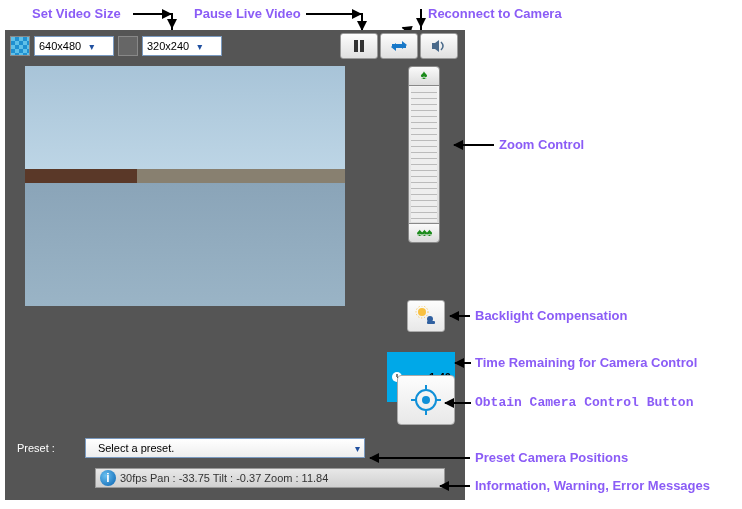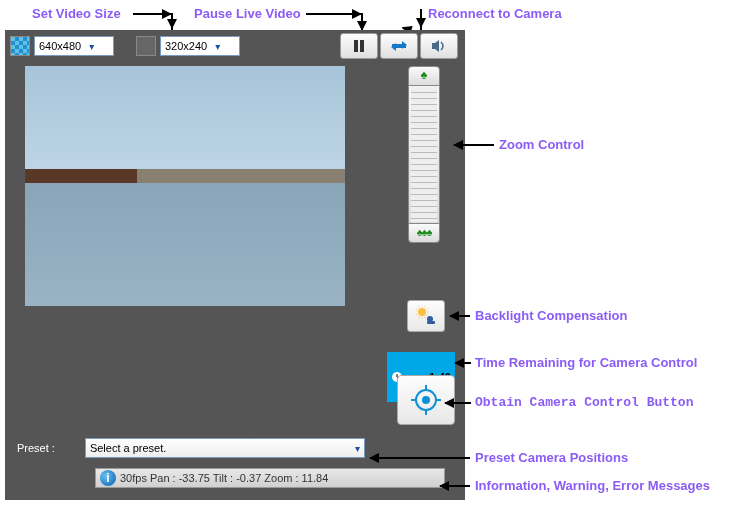--- a/index.html
+++ b/index.html
@@ -76,21 +76,21 @@
   margin-right: 4px;
 }
 .dropdown {
   background: #fff;
   border: 1px solid #7a9ac0;
   height: 18px;
   display: flex;
   align-items: center;
   padding: 0 4px;
   font-size: 11px;
-  margin-right: 22px;
+  margin-right: 4px;
   position: relative;
 }
 .dd-arrow {
   margin-left: 8px;
   color: #2050a0;
   font-size: 10px;
 }
 .tool-btn {
   width: 36px;
   height: 24px;
@@ -217,21 +217,21 @@
   color: #fff;
 }
 .preset-select {
   background: linear-gradient(#fff, #eee);
   border: 1px solid #7a9ac0;
   height: 18px;
   flex: 1;
   margin-left: 30px;
   display: flex;
   align-items: center;
-  padding: 0 4px;
+  padding: 0 12px;
   color: #000;
   position: relative;
 }
 .preset-select .dd-arrow {
   position: absolute;
   right: 4px;
 }
 .status-row {
   position: absolute;
   left: 90px;

